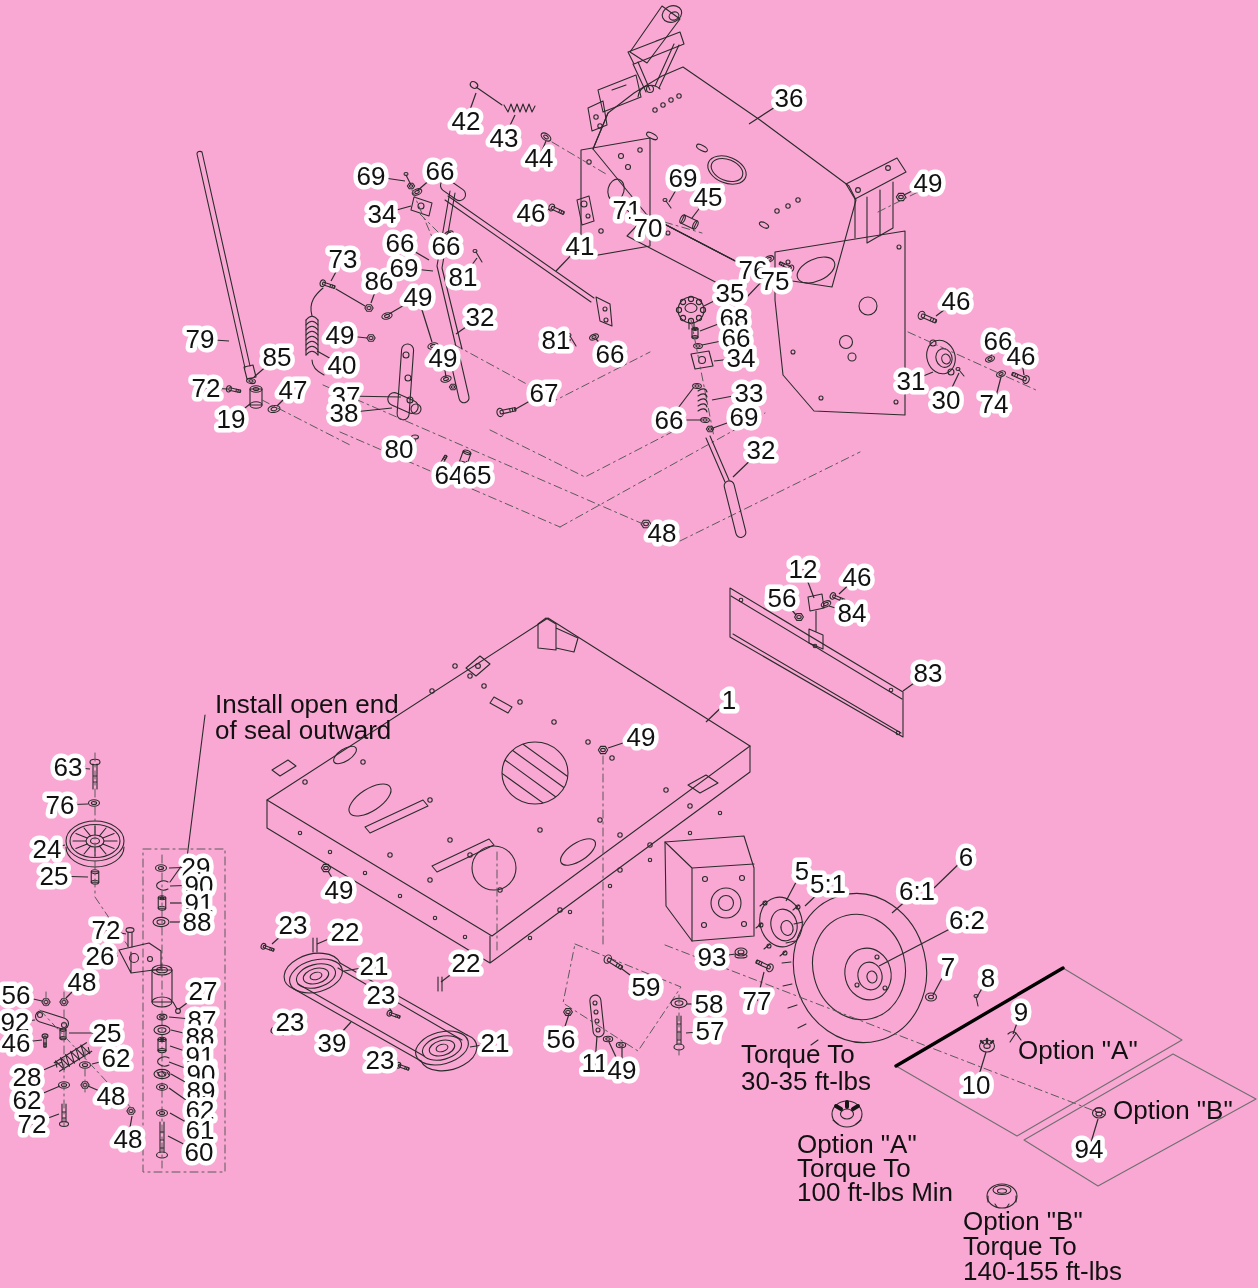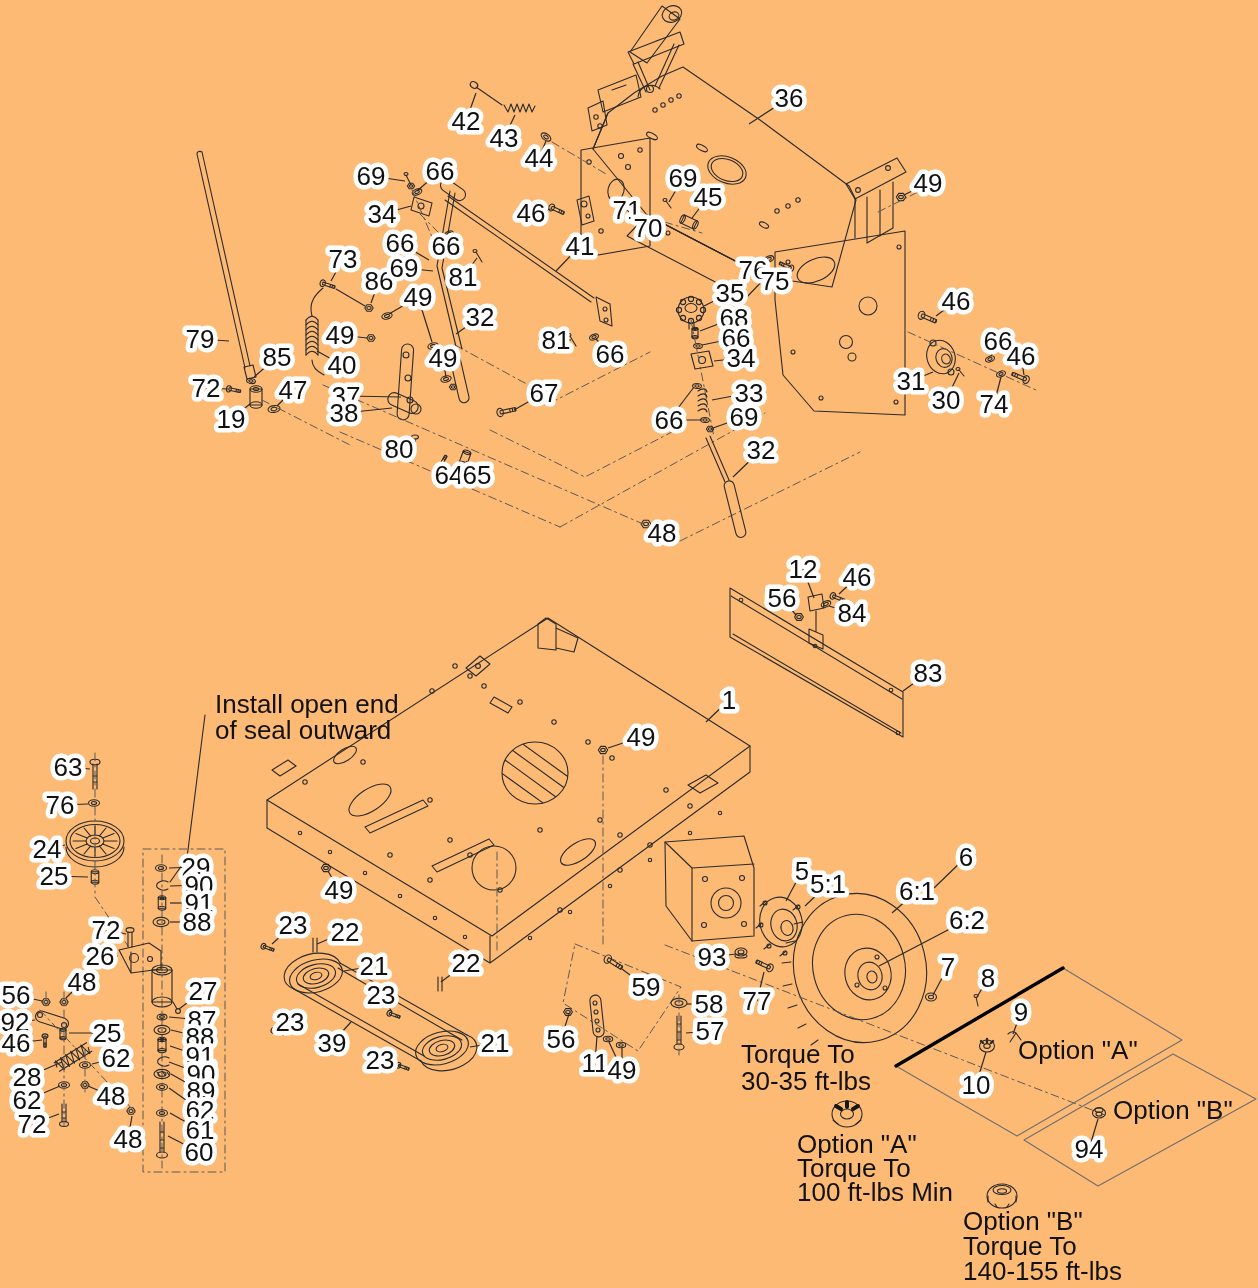--- a/index.html
+++ b/index.html
@@ -1,16 +1,16 @@
 <!DOCTYPE html>
 <html><head>
 <meta charset="utf-8">
 <style>
   html,body{margin:0;padding:0;background:#fff;}
-  #stage{position:relative;width:1258px;height:1288px;background:#fdba74;overflow:hidden;
+  #stage{position:relative;width:1258px;height:1288px;background:#f9a8d4;overflow:hidden;
          font-family:"Liberation Sans",sans-serif;}
   svg{position:absolute;left:0;top:0;}
   svg *{vector-effect:non-scaling-stroke;}
   .ln{stroke:#2b2b2b;stroke-width:1.1;fill:none;stroke-linejoin:round;stroke-linecap:round;}
   .ph{stroke:#5a5a5a;stroke-width:1;fill:none;stroke-dasharray:8 4 2 4;}
   .thick{stroke:#000;stroke-width:3.4;fill:none;}
   .panel{stroke:#6f6f6f;stroke-width:1.1;fill:none;}
 </style>
 </head>
 <body>

